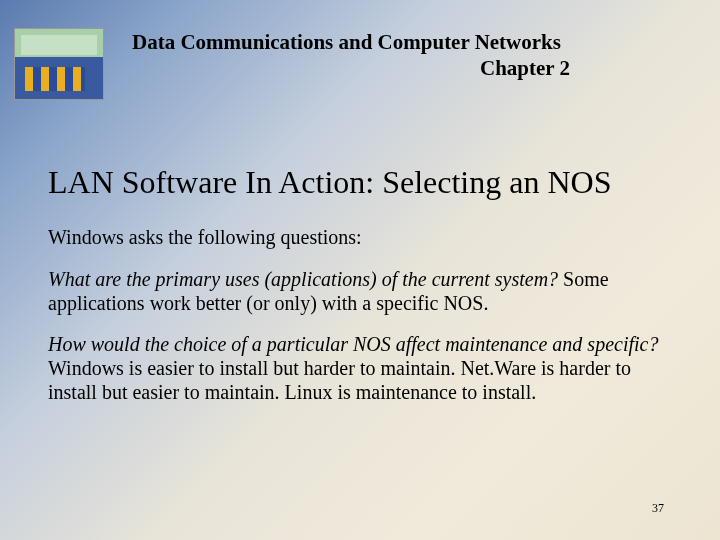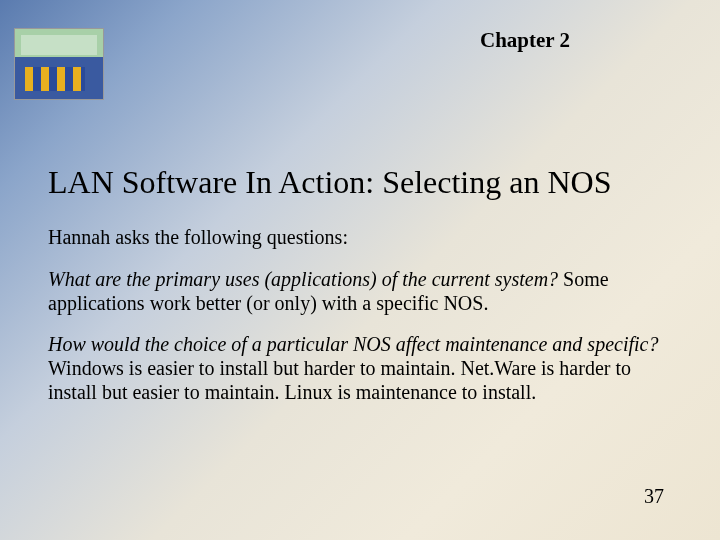--- a/index.html
+++ b/index.html
@@ -70,38 +70,39 @@
   }
   .para {
     font-size: 20px;
     line-height: 1.22;
     margin: 0 0 16px 0;
   }
   .q { font-style: italic; }
   .page-num {
     position: absolute;
     right: 56px;
-    bottom: 32px;
-    font-size: 20px;
+    bottom: 24px;
+    font-size: 12px;
   }
 </style>
 </head>
 <body>
 
 <div class="header">
   <div class="thumb"></div>
   <div class="header-text">
+    <div class="course-title">Data Communications and Computer Networks</div>
     <div class="chapter">Chapter 2</div>
   </div>
 </div>
 
 <div class="content">
   <h1 class="slide-title">LAN Software In Action: Selecting an NOS</h1>
 
-  <p class="lead">Hannah asks the following questions:</p>
+  <p class="lead">Windows asks the following questions:</p>
 
   <p class="para">
     <span class="q">What are the primary uses (applications) of the current system?</span><span>  Some applications work better (or only) with a specific NOS.</span>
   </p>
 
   <p class="para">
     <span class="q">How would the choice of a particular NOS affect maintenance and specific?</span><span>  Windows is easier to install but harder to maintain. Net.Ware is harder to install but easier to maintain. Linux is maintenance to install.</span>
   </p>
 </div>
 

